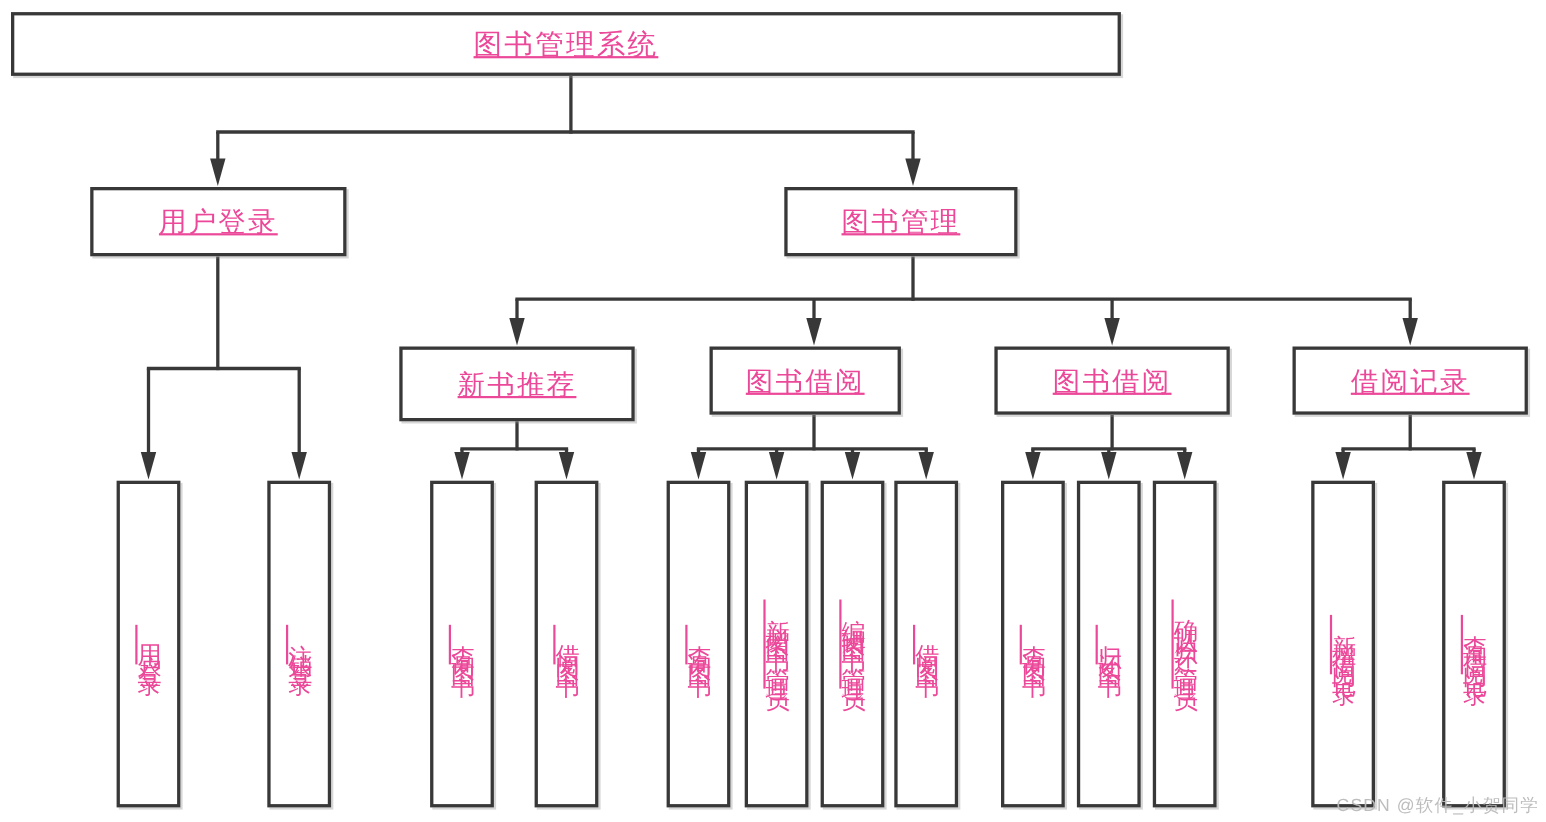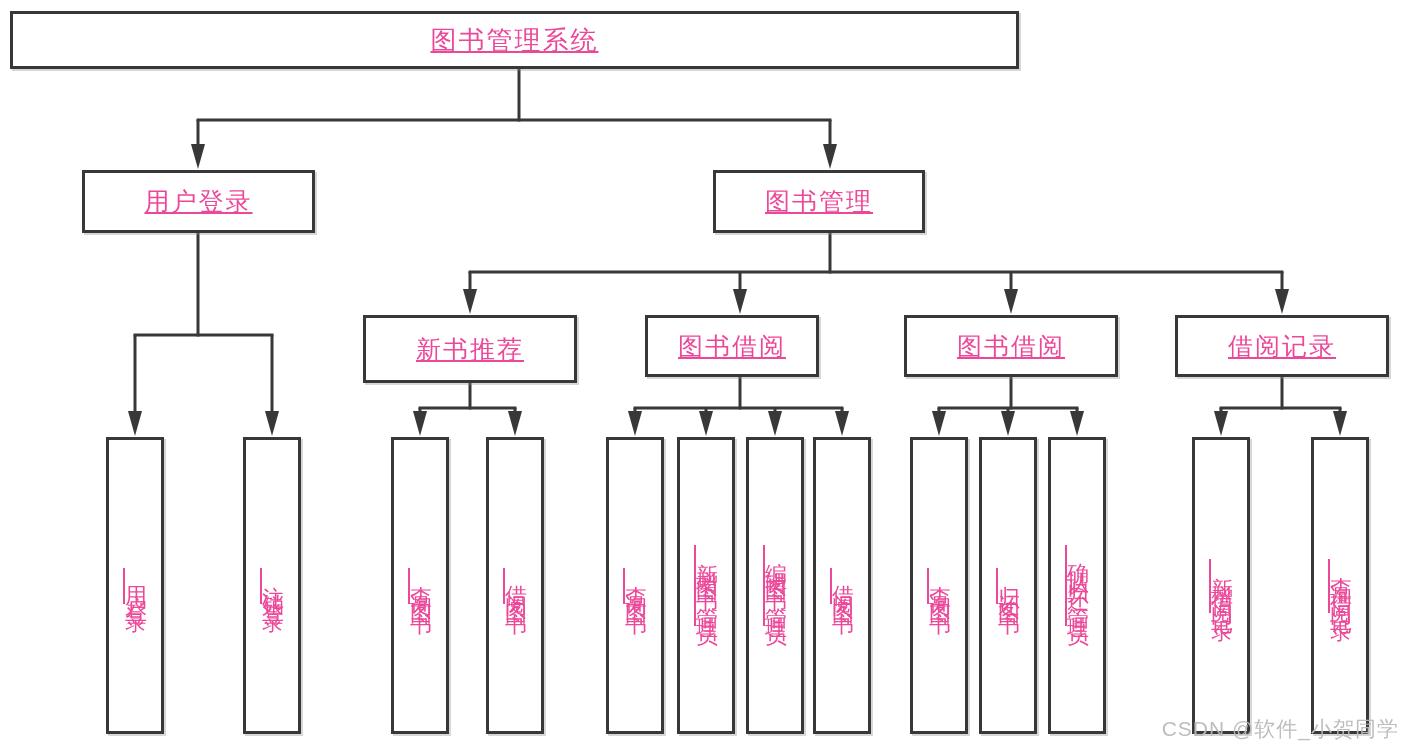--- a/index.html
+++ b/index.html
@@ -15,21 +15,21 @@
     z-index:2;
     text-decoration:underline;
   }
   .h{display:flex;align-items:center;justify-content:center;font-size:25px;letter-spacing:2px;white-space:nowrap;}
   .v{
     writing-mode:vertical-rl;text-orientation:mixed;
     text-align:center;font-size:22px;letter-spacing:9px;line-height:50px;
   }
   .watermark{
     position:absolute;right:6px;bottom:4px;z-index:5;
-    font-size:21px;letter-spacing:1px;color:rgba(185,185,185,0.95);white-space:nowrap;
+    font-size:16px;letter-spacing:1px;color:rgba(185,185,185,0.95);white-space:nowrap;
   }
 </style>
 </head>
 <body>
 
 <div class="canvas">
 
   <svg class="wires" viewBox="0 0 1405 747" fill="none" stroke="#383838" stroke-width="3">
 
     <g>

